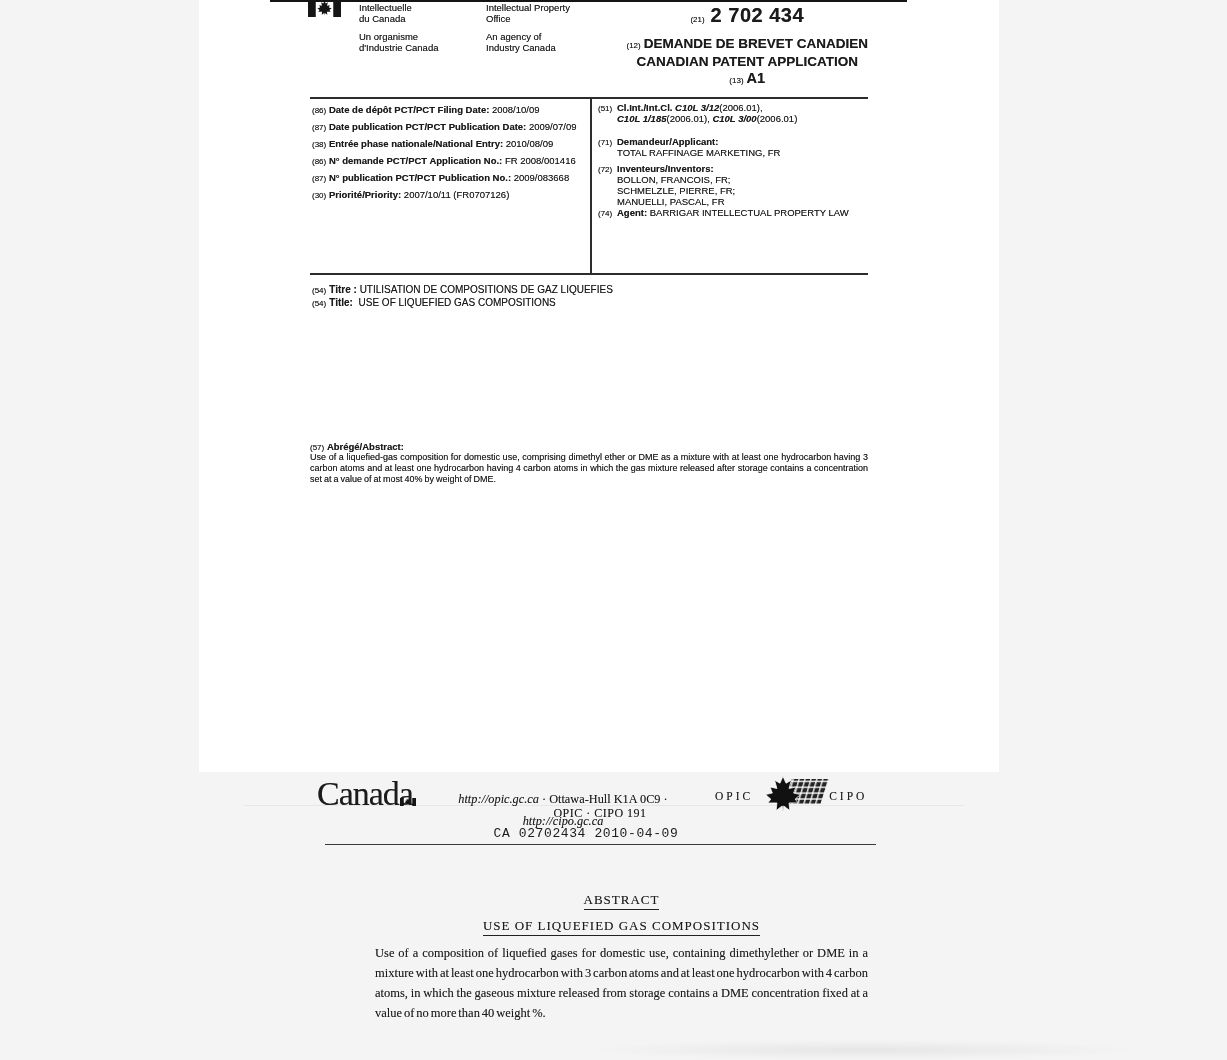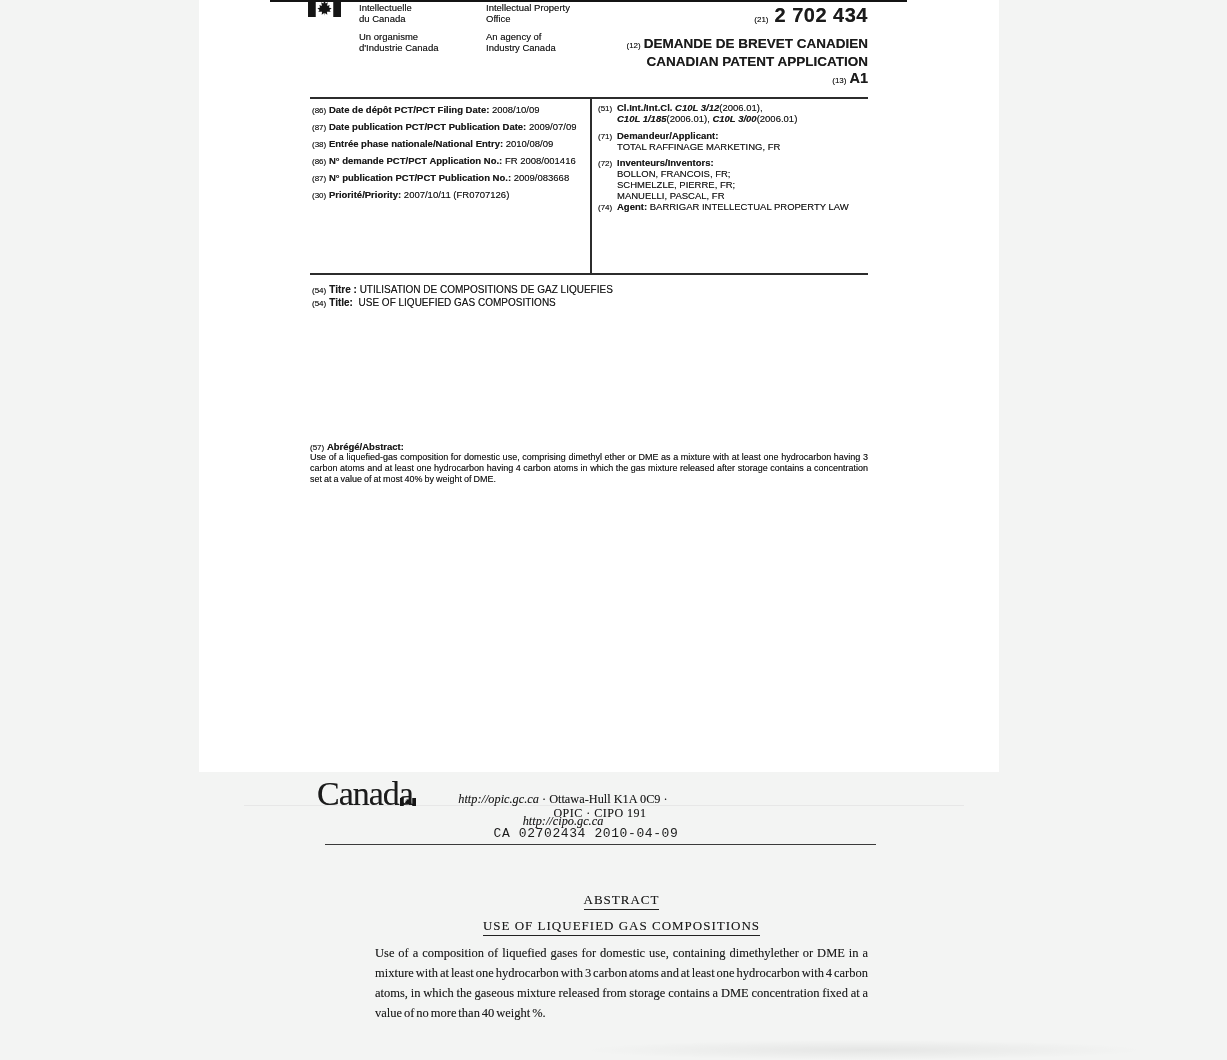--- a/index.html
+++ b/index.html
@@ -21,36 +21,36 @@
   .serif{font-family:"Liberation Serif",serif;text-shadow:0 0 0.3px rgba(0,0,0,0.35);}
   .mono{font-family:"Liberation Mono","DejaVu Sans Mono",monospace;}
   .code{font-size:8px;letter-spacing:0;}
   .b{font-weight:bold;}
   .it{font-style:italic;}
   
   .topline{left:71px;top:0;width:637px;height:2px;background:#141414;}
   .flag-top{left:109px;top:0;}
   .orgcol{top:2px;font-size:9.5px;line-height:11px;}
   .orgcol .blk2{margin-top:7px;}
-  .head-right{right:131px;top:4px;text-align:right;}
+  .head-right{right:131px;top:4px;text-align:center;}
   .numline{font-size:20px;font-weight:bold;letter-spacing:0.5px;line-height:22px;}
   .numline .code{font-weight:normal;margin-right:6px;}
   .typeline{font-size:13.5px;font-weight:bold;line-height:15.5px;}
   .typeline .code{font-weight:normal;margin-right:3px;}
   .kindline{font-size:14.5px;font-weight:bold;line-height:17px;margin-top:1px;}
   .kindline .code{font-weight:normal;margin-right:3px;}
   
   .tbl-top{left:111px;top:97px;width:558px;height:2px;}
   .tbl-vert{left:391px;top:97px;width:2px;height:178px;}
   .tbl-bot{left:111px;top:273px;width:558px;height:2px;}
   .bib-left{left:113px;top:102px;width:278px;font-size:9.5px;line-height:16px;white-space:nowrap;}
   .bib-right{left:399px;top:102px;width:270px;font-size:9.5px;line-height:11px;}
   .brow{position:relative;padding-left:19px;}
   .brow .bcode{position:absolute;left:0;top:1px;}
-  .mb6{margin-bottom:6px;} .mb5{margin-bottom:5px;} .mb7{}
+  .mb6{margin-bottom:12px;} .mb5{margin-bottom:5px;} .mb7{}
   
   .title-block{left:113px;top:284px;font-size:10px;line-height:11.5px;white-space:nowrap;}
   .title-block .code{margin-right:3px;}
   .abs-label{left:111px;top:441px;font-size:9.5px;}
   .abs-text{left:111px;top:452px;width:558px;font-size:9px;line-height:11px;
             text-align:justify;word-spacing:-0.5px;}
   
   .faint-line{left:45px;top:805px;width:720px;height:1px;background:#e7e7e7;}
   .wordmark{left:118px;top:776px;font-size:34px;letter-spacing:-1px;line-height:36px;}
   .wm-inner{position:relative;display:inline-block;}
@@ -201,20 +201,38 @@
 
   <div class="abs fcenter serif">
     <span class="it">http://opic.gc.ca</span>
     <span>·</span>
     <span>Ottawa-Hull K1A 0C9</span>
     <span>·</span>
     <span class="it">http://cipo.gc.ca</span>
   </div>
   <div class="abs fform serif">OPIC · CIPO 191</div>
 
+  <div class="abs flogo serif">
+    <span>OPIC</span>
+    <span>
+      <svg width="76" height="40" viewBox="0 0 90 46" aria-hidden="true">
+        <defs>
+          <pattern id="gridp" width="7" height="7" patternUnits="userSpaceOnUse" patternTransform="skewX(-16)">
+            <rect width="7" height="7" fill="#ffffff"></rect>
+            <rect x="0.6" y="0.6" width="5.4" height="5.4" fill="#242424"></rect>
+          </pattern>
+        </defs>
+        <polygon points="46,4 90,4 80,33 36,33" fill="url(#gridp)"></polygon>
+        <g transform="translate(13,0) scale(0.45)">
+          <polygon fill="#111111" stroke="#ffffff" stroke-width="2" points="50,2 58,20 72,12 66,34 84,30 78,46 96,50 82,62 90,72 66,72 68,92 52,80 50,98 48,80 32,92 34,72 10,72 18,62 4,50 22,46 16,30 34,34 28,12 42,20"></polygon>
+        </g>
+      </svg>
+    </span>
+    <span>CIPO</span>
+  </div>
 
   <div class="abs docid mono">CA 02702434 2010-04-09</div>
   <div class="abs p2line"></div>
 
 
   <div class="abs h-wrap heading-wrap">
     <span class="hd serif">ABSTRACT</span>
   </div>
   <div class="abs h-wrap subheading-wrap">
     <span class="hd serif">USE OF LIQUEFIED GAS COMPOSITIONS</span>

